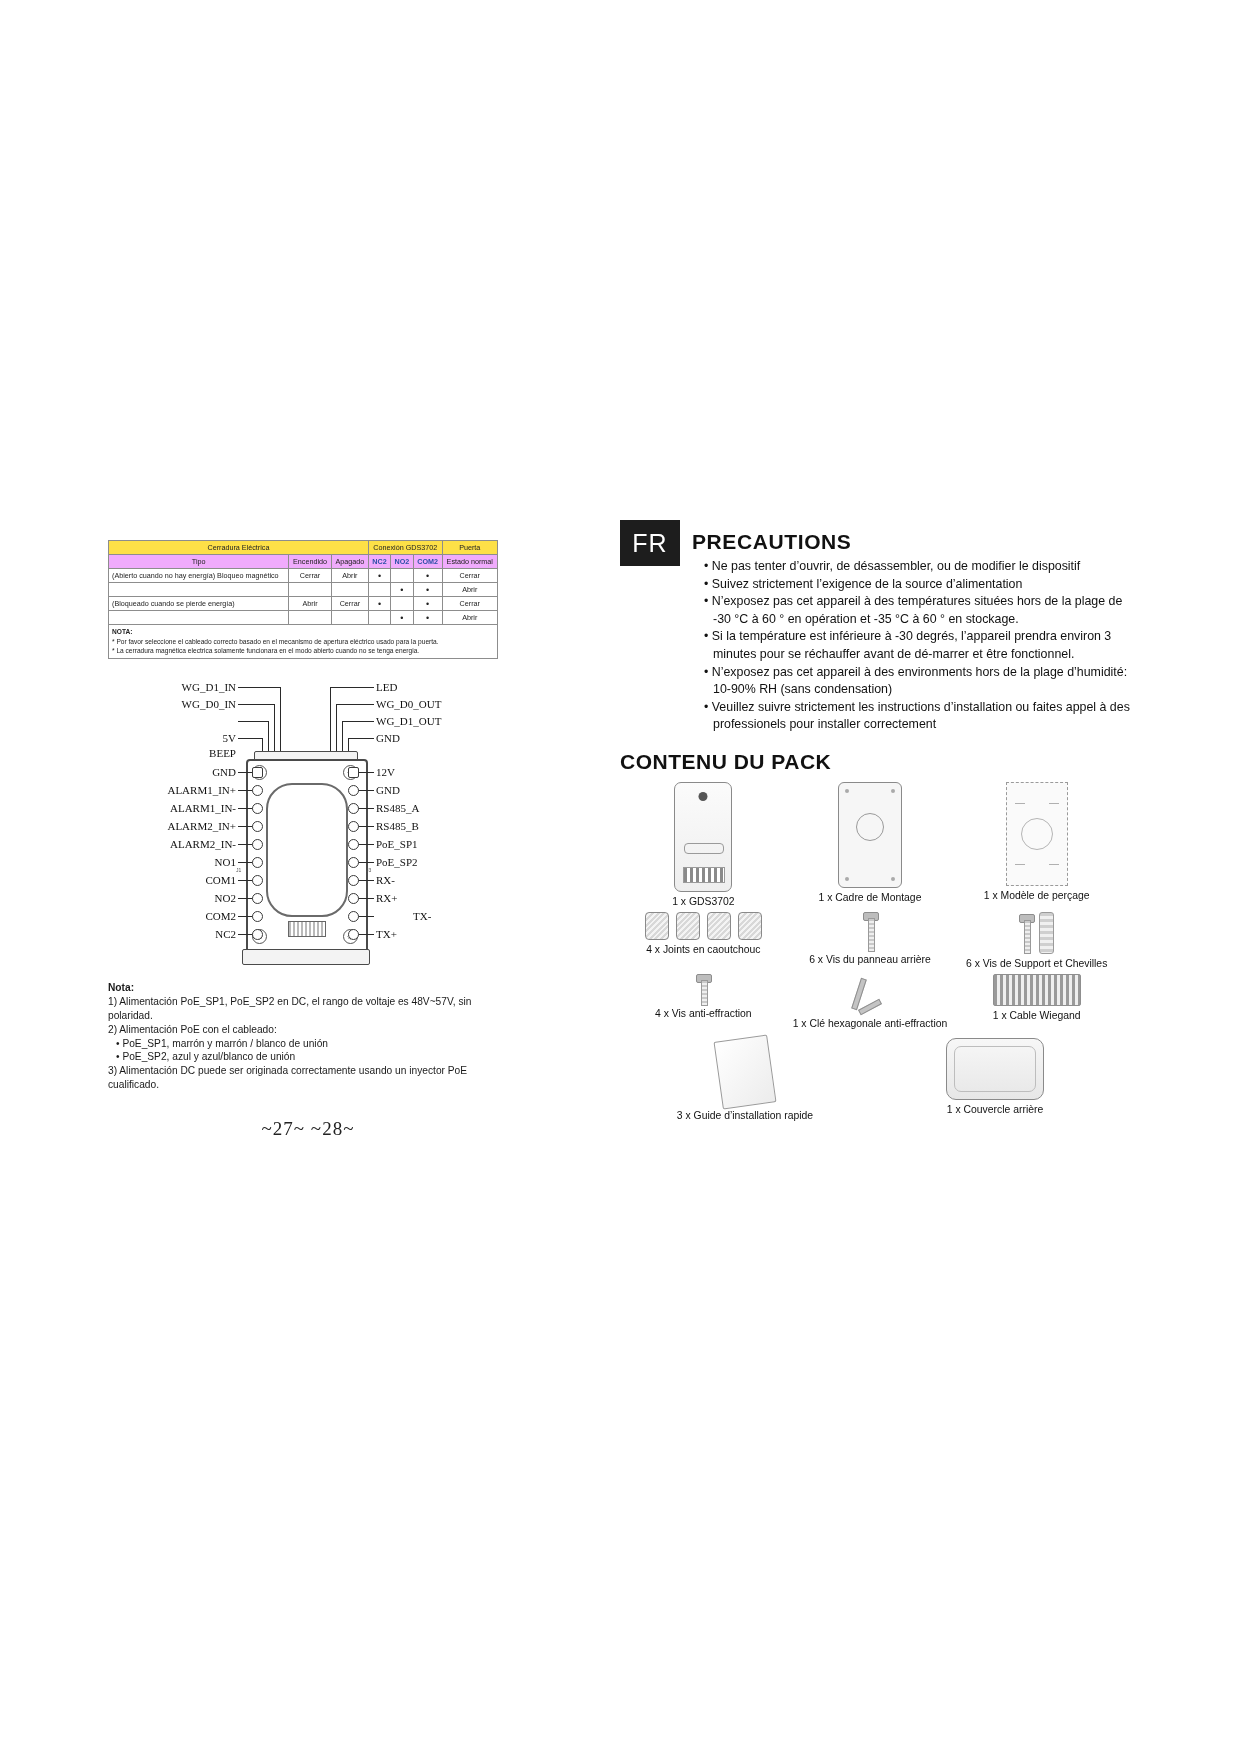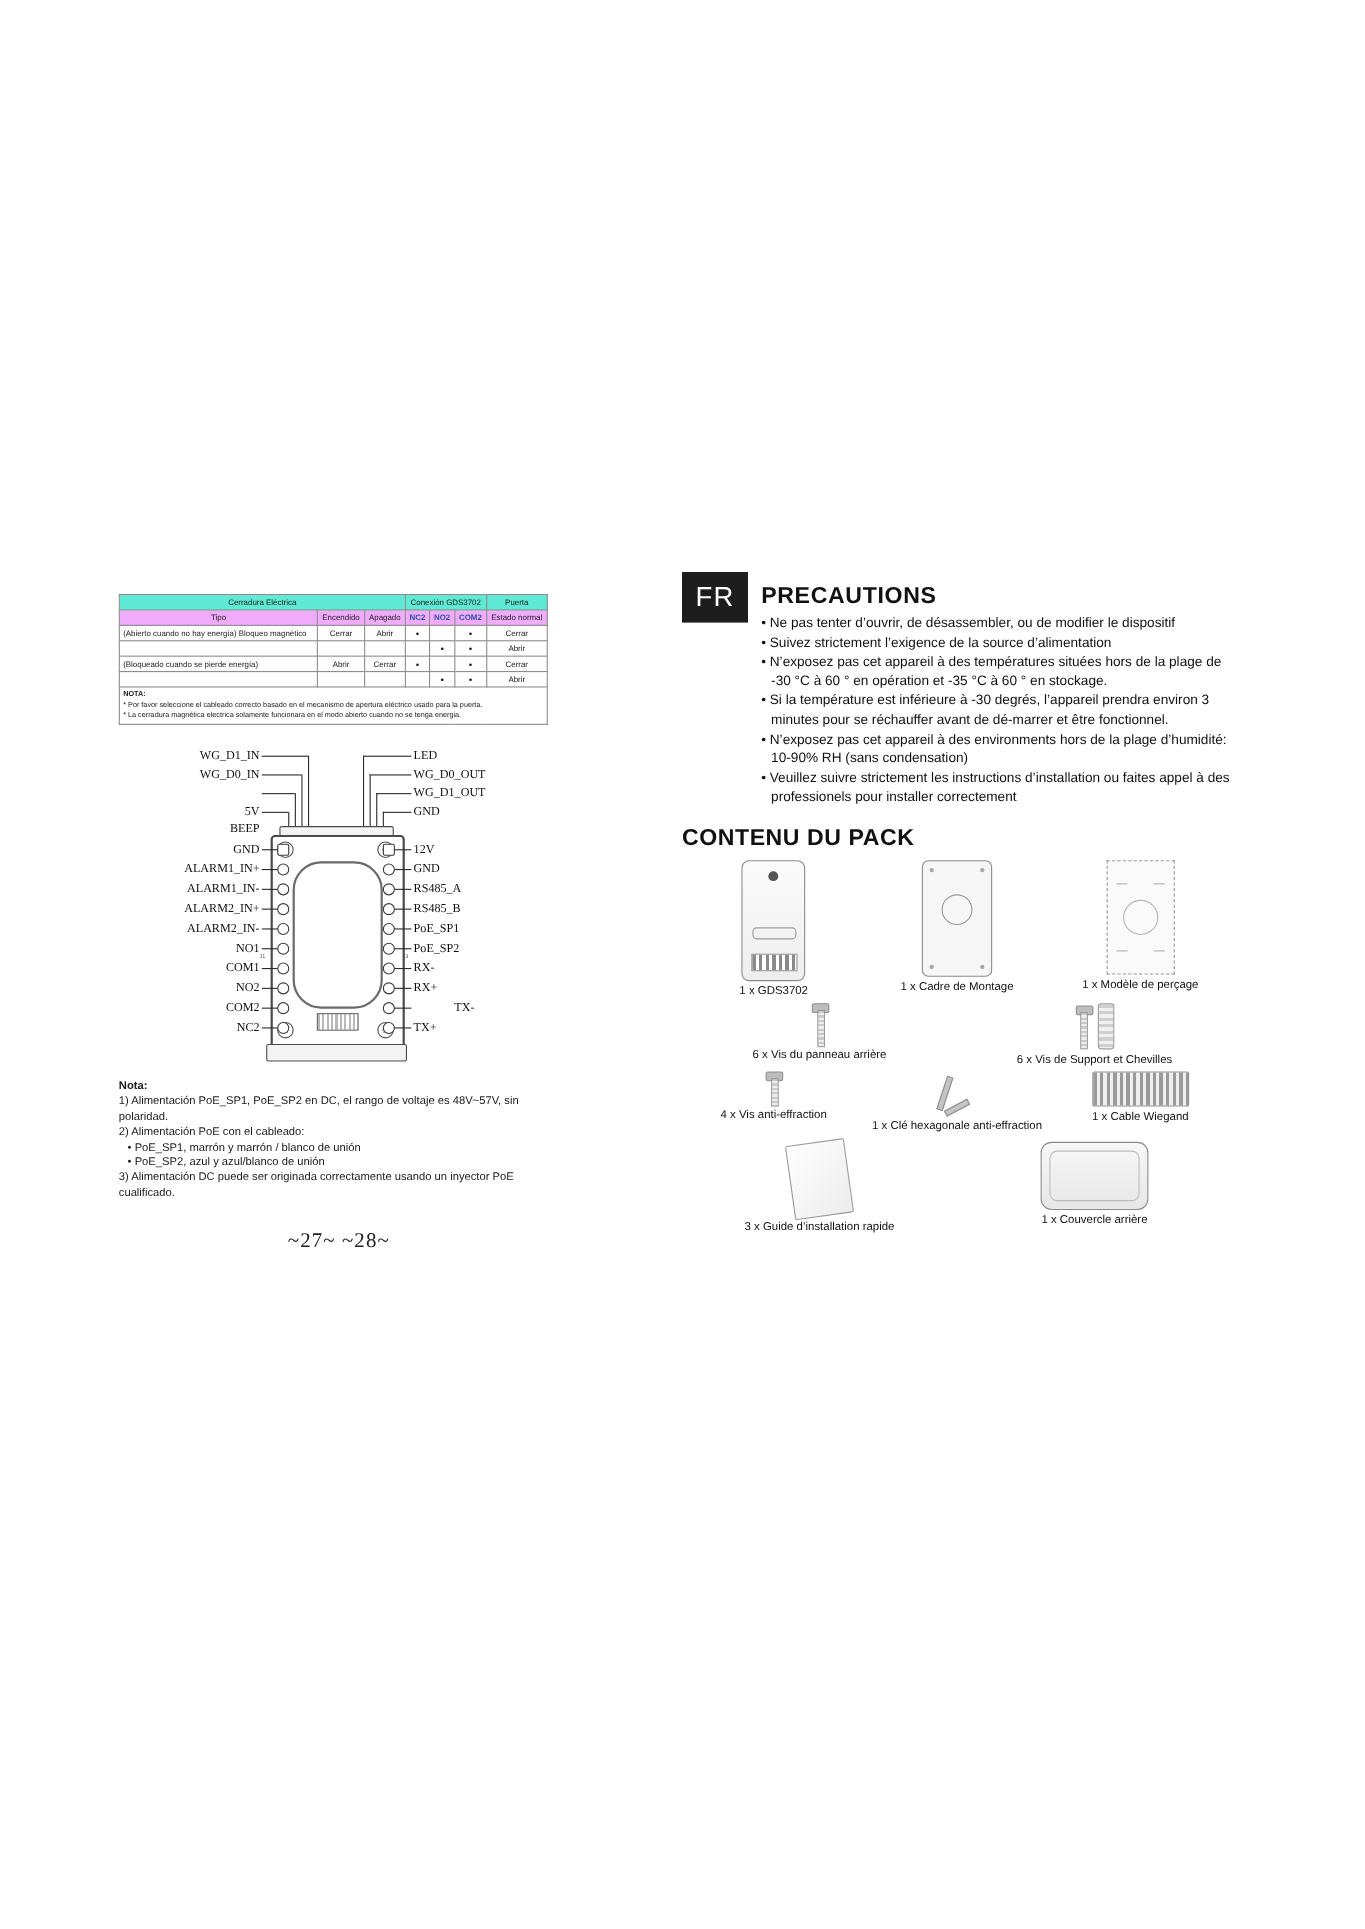--- a/index.html
+++ b/index.html
@@ -5,21 +5,21 @@
   html,body{margin:0;padding:0;background:#fff;}
   body{width:1241px;height:1754px;position:relative;font-family:"Liberation Sans",sans-serif;color:#1a1a1a;}
   .page{position:absolute;left:0;top:0;width:1241px;height:1754px;}
 
   
   .left-col{position:absolute;left:108px;top:540px;width:430px;}
 
   
   .lock-table{width:390px;border-collapse:collapse;font-size:7.2px;color:#222;}
   .lock-table td,.lock-table th{border:1px solid #8d8d8d;padding:2px 3px;vertical-align:middle;}
-  .lock-table thead td{background:#5eead4;text-align:center;font-weight:normal;}
+  .lock-table thead td{background:#fde047;text-align:center;font-weight:normal;}
   .lock-table .hdr2 td{background:#f0abfc;text-align:center;}
   .lock-table .blue{color:#2c50a8;font-weight:bold;}
   .lock-table .c{text-align:center;}
   .lock-table .dot{text-align:center;font-size:9px;line-height:6px;}
   .lock-table td.left{text-align:left;}
   .note-cell{font-size:6.6px;line-height:1.45;padding:2px 4px;color:#222;}
   .note-cell b{font-weight:bold;}
   .note-cell .ln{display:block;padding-left:8px;text-indent:-8px;}
 
   
@@ -43,21 +43,21 @@
   .nota .t{font-weight:bold;margin-bottom:1px;}
   .nota .li{display:block;}
   .nota .sub{display:block;padding-left:16px;text-indent:-8px;}
   .pagenum{margin-top:26px;text-align:center;width:400px;font-family:"Liberation Serif",serif;font-size:19px;letter-spacing:1px;color:#222;}
 
   
   .right-col{position:absolute;left:620px;top:520px;width:500px;}
   .fr-badge{position:absolute;left:0;top:0;width:60px;height:46px;background:#1d1d1d;color:#fff;
             font-size:25px;letter-spacing:1px;display:flex;align-items:center;justify-content:center;}
   .prec-h{position:absolute;left:72px;top:10px;font-size:21px;font-weight:bold;letter-spacing:.6px;color:#111;}
-  .prec-body{position:absolute;left:72px;top:38px;width:430px;font-size:12.4px;line-height:1.42;color:#111;}
+  .prec-body{position:absolute;left:84px;top:38px;width:430px;font-size:12.4px;line-height:1.42;color:#111;}
   .prec-body .b{display:block;text-indent:-9px;padding-left:9px;margin-bottom:0px;}
   .pack-h{position:absolute;left:0;top:230px;font-size:21px;font-weight:bold;letter-spacing:.5px;color:#111;}
 
   .pack-grid{position:absolute;left:0;top:262px;width:500px;}
   .prow{display:flex;width:500px;margin-bottom:4px;}
   .pcell{flex:1;display:flex;flex-direction:column;align-items:center;}
   .pcap{font-size:10.4px;line-height:1.25;text-align:center;color:#111;margin-top:3px;}
   .pic{display:flex;align-items:center;justify-content:center;}
 
   
@@ -331,20 +331,31 @@
                 <div class="tick" style="right:8px;bottom:20px;"></div>
               </div>
           </div>
           <div class="pcap">1 x Modèle de perçage</div>
         </div>
       </div>
 
       <div class="prow">
         <div class="pcell">
           <div class="pic">
+            <div class="gaskets">
+                <div class="gask"></div>
+                <div class="gask"></div>
+                <div class="gask"></div>
+                <div class="gask"></div>
+              </div>
+          </div>
+          <div class="pcap">4 x Joints en caoutchouc</div>
+        </div>
+        <div class="pcell">
+          <div class="pic">
               <div class="screwpic">
                 <div class="head"></div>
                 <div class="shaft"></div>
               </div>
             </div>
           <div class="pcap">6 x Vis du panneau arrière</div>
         </div>
         <div class="pcell">
           <div class="pic" style="gap:6px;">
             <div class="screwpic">

